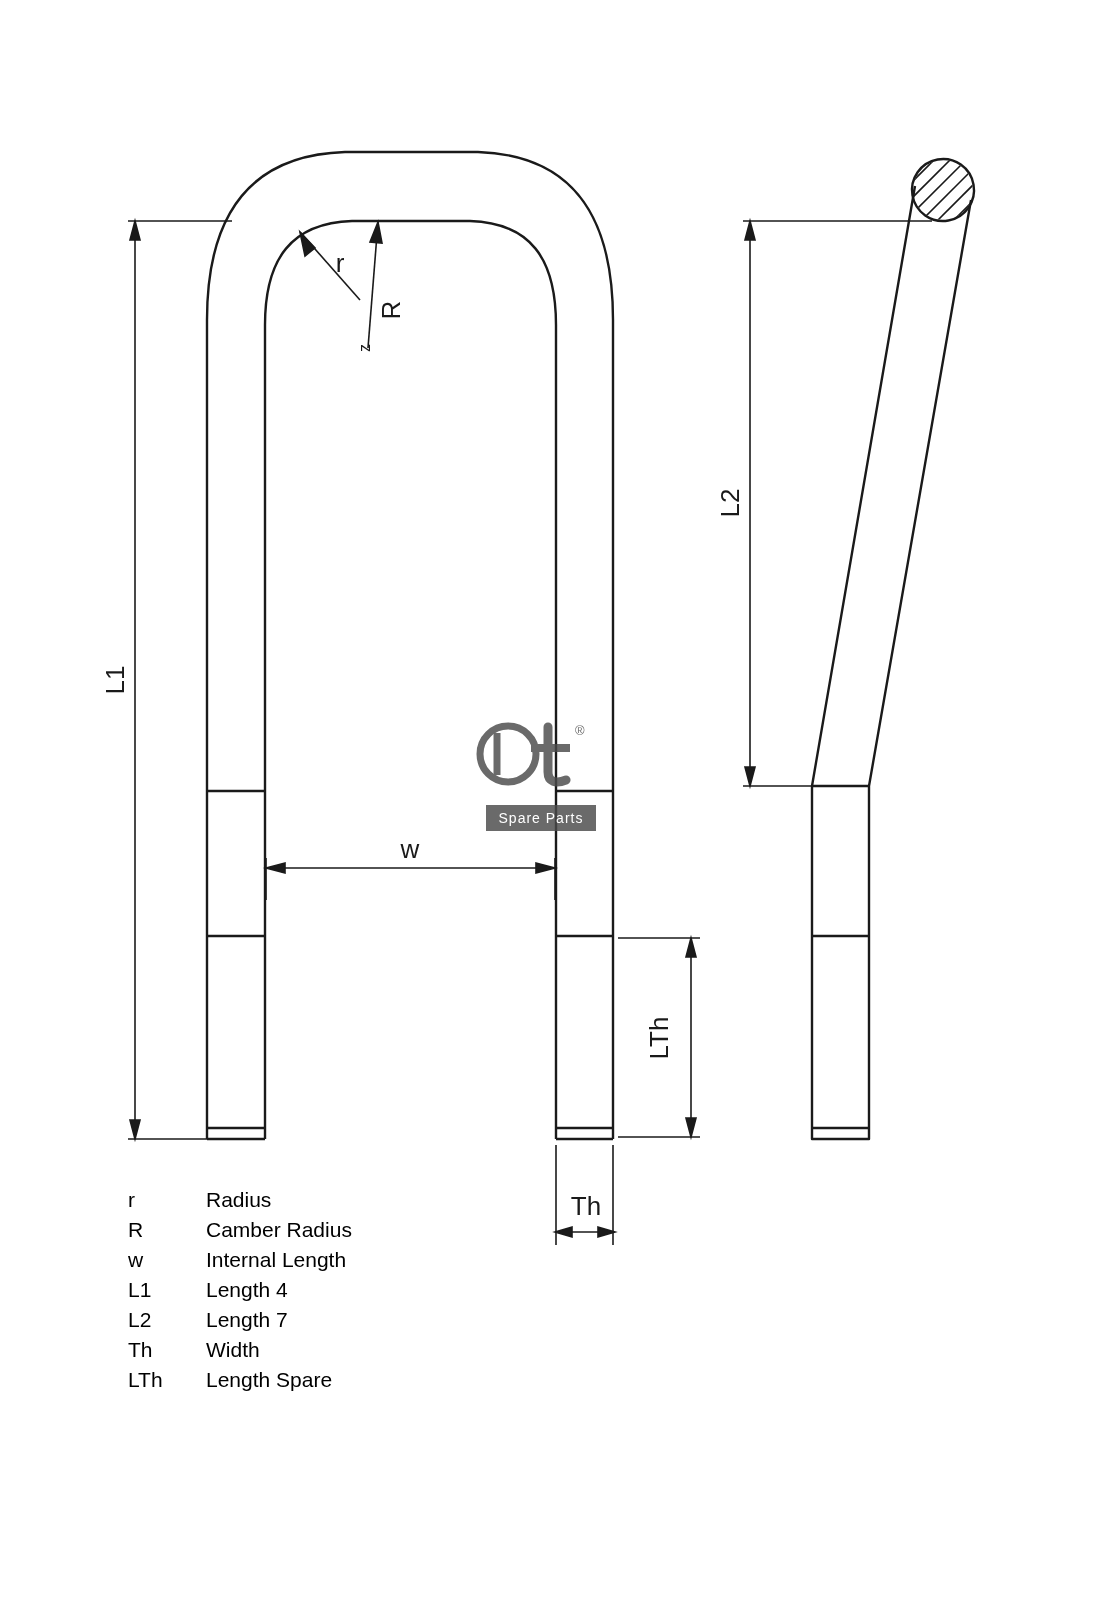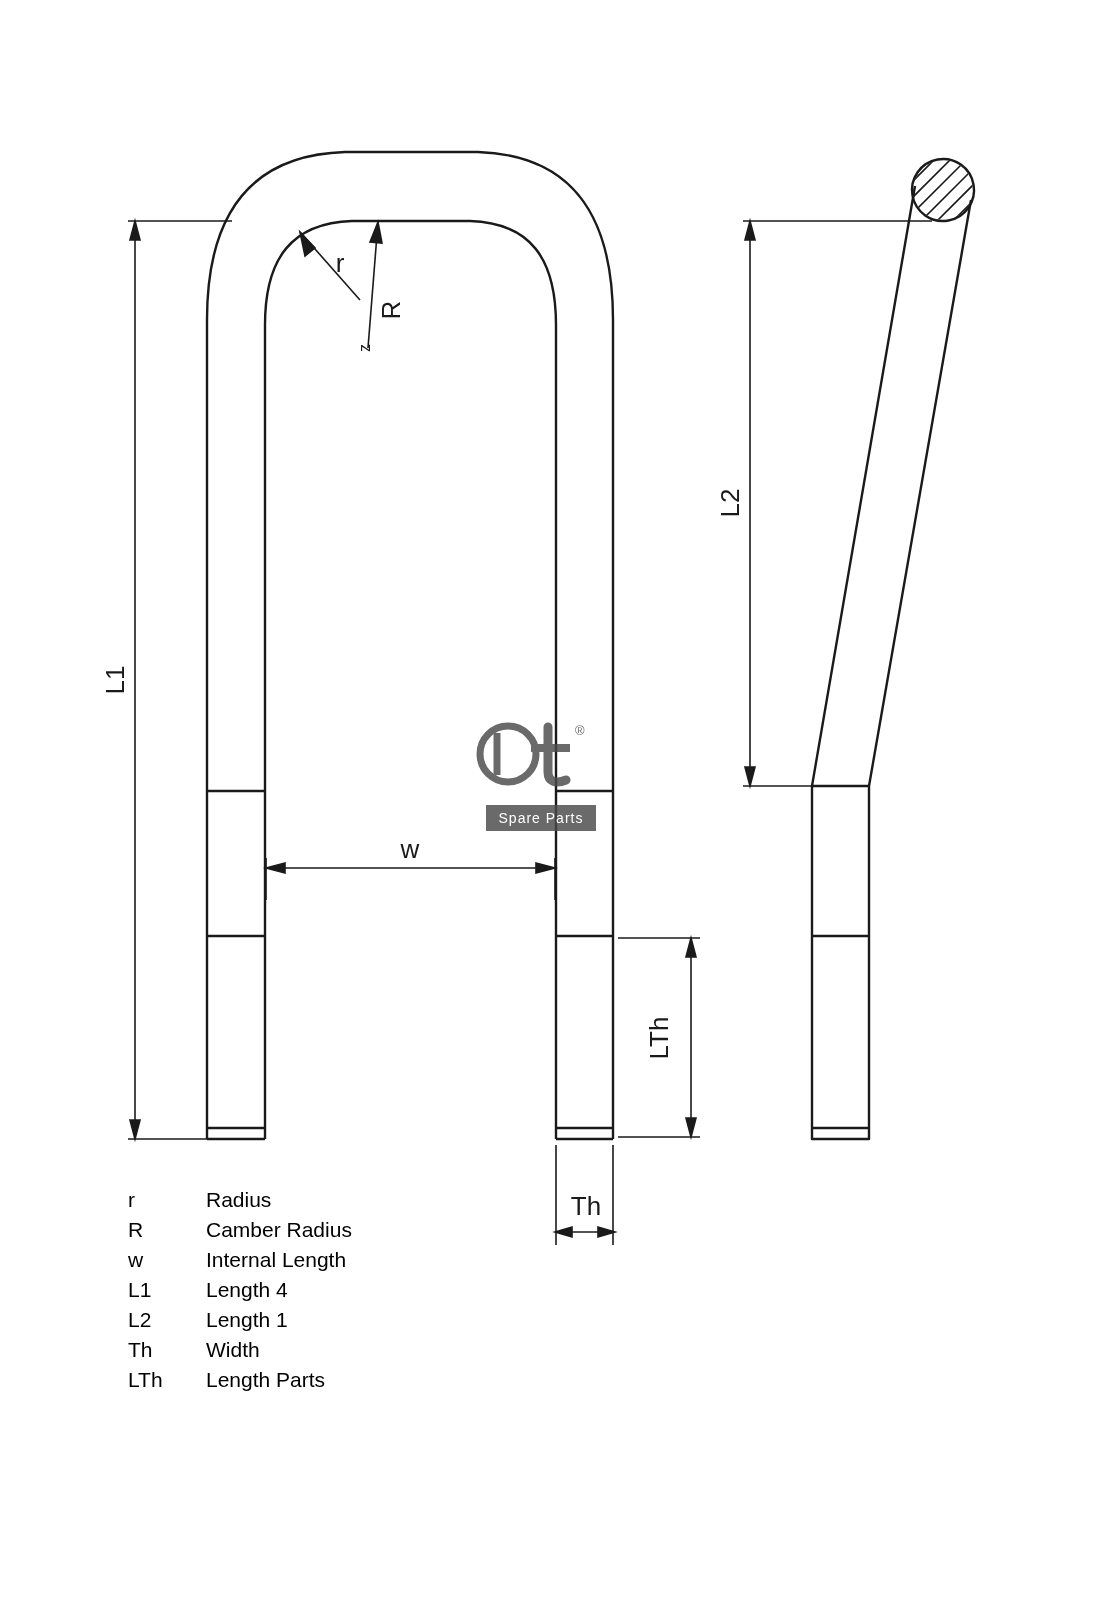--- a/index.html
+++ b/index.html
@@ -203,28 +203,28 @@
       <div class="legend-desc">Internal Length</div>
     </div>
 
     <div class="legend-row">
       <div class="legend-sym">L1</div>
       <div class="legend-desc">Length 4</div>
     </div>
 
     <div class="legend-row">
       <div class="legend-sym">L2</div>
-      <div class="legend-desc">Length 1</div>
+      <div class="legend-desc">Length 7</div>
     </div>
 
     <div class="legend-row">
       <div class="legend-sym">Th</div>
       <div class="legend-desc">Width</div>
     </div>
 
     <div class="legend-row">
       <div class="legend-sym">LTh</div>
-      <div class="legend-desc">Length Parts</div>
+      <div class="legend-desc">Length Spare</div>
     </div>
 
   </div>
 
 </div>
 
 </body></html>

